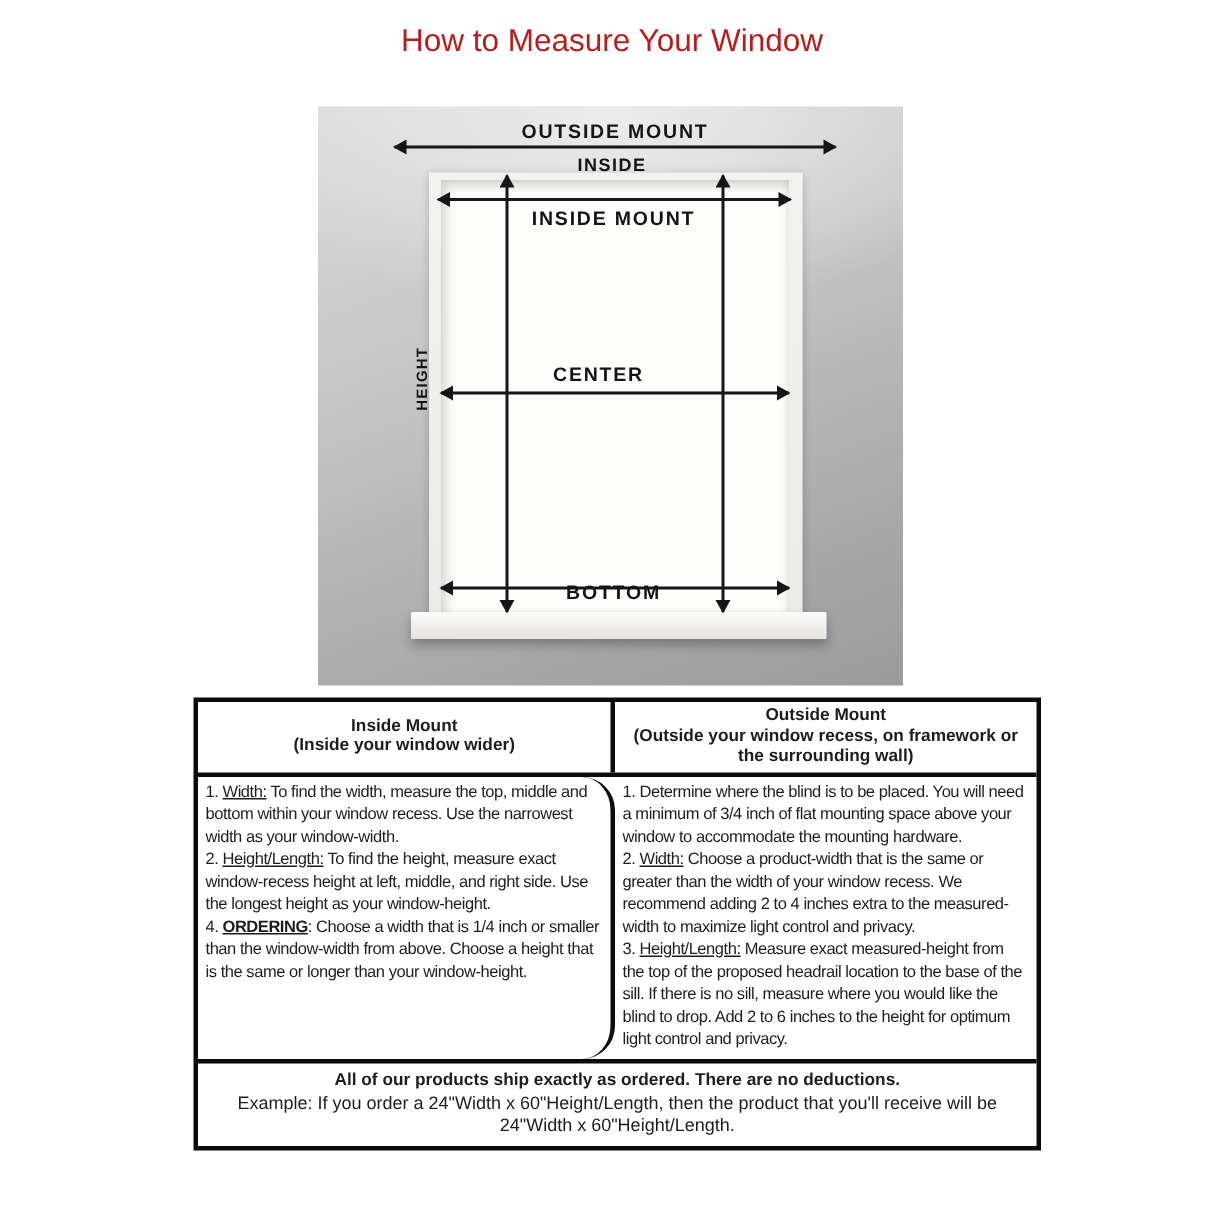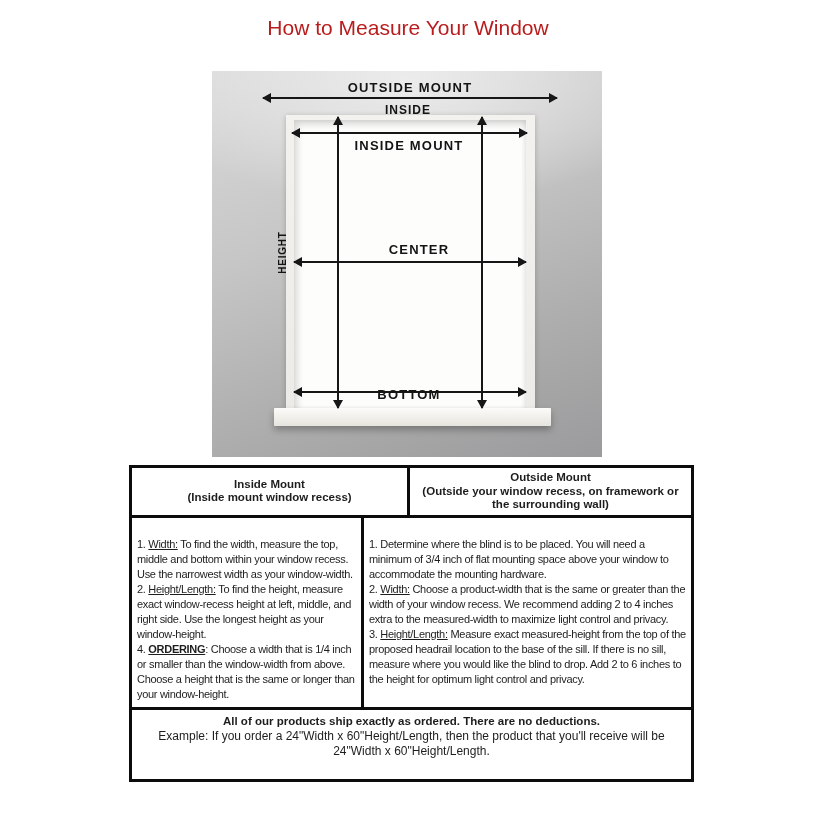--- a/index.html
+++ b/index.html
@@ -49,43 +49,43 @@
   .a-center  { left:82px;  top:190px; width:232px; }
   .a-bottom  { left:82px;  top:320px; width:232px; }
   .a-vleft   { left:125px; top:46px;  height:291px; }
   .a-vright  { left:269px; top:46px;  height:291px; }
   
   .lbl { position:absolute; font-weight:bold; color:#141414; white-space:nowrap;
          transform:translateX(-50%); letter-spacing:1.2px; }
   .l-outside { left:198px; top:9px;   font-size:13px; }
   .l-width   { left:196px; top:32px;  font-size:12px; letter-spacing:1px; }
   .l-inside  { left:197px; top:67px;  font-size:13px; }
-  .l-center  { left:207px; top:171px; font-size:13px; }
+  .l-center  { left:187px; top:171px; font-size:13px; }
   .l-bottom  { left:197px; top:316px; font-size:13px; }
   .l-height  { left:40px; top:176px; width:60px; text-align:center; transform:rotate(-90deg);
                font-size:10px; letter-spacing:0.8px; }
   
   .mtable { position:absolute; left:129px; top:465px; width:559px;
             border:3px solid #0c0c0c; background:#ffffff; }
   .trow { display:flex; }
   .thead { border-bottom:3px solid #0c0c0c; }
   .th { width:278px; border-right:3px solid #0c0c0c; box-sizing:border-box;
         display:flex; flex-direction:column; justify-content:center; text-align:center;
         font-weight:bold; font-size:11.5px; line-height:13.5px; padding:3px 3px;
         min-height:45px; }
   .th.last { border-right:none; flex:1; }
   .tbody { border-bottom:3px solid #0c0c0c; }
-  .td { width:232px; border-right:3px solid #0c0c0c; box-sizing:border-box;
-        padding:19px 5px 5px 5px; font-size:11px; line-height:15px; letter-spacing:-0.3px; }
+  .td { width:278px; border-right:3px solid #0c0c0c; box-sizing:border-box;
+        padding:3px 5px 5px 5px; font-size:11px; line-height:15px; letter-spacing:-0.3px;border-radius:22px; }
   .td.last { border-right:none; flex:1; }
   .cell-par { margin:0; }
   .cell-par.gap { margin-top:15px; }
   .td span.u { text-decoration:underline; }
   .td span.b { font-weight:bold; }
-  .tfoot { text-align:center; padding:4px 6px 20px; }
+  .tfoot { text-align:center; padding:4px 6px 6px; }
   .foot-bold { font-weight:bold; font-size:11.5px; line-height:15px; }
   .foot-example { font-size:12px; line-height:15px; white-space:pre-line; }
 </style>
 </head>
 <body>
 
 <div class="page">
 
   <div class="title">
     <div>How to Measure Your Window</div>
@@ -108,21 +108,21 @@
     <div class="lbl l-inside">INSIDE MOUNT</div>
     <div class="lbl l-center">CENTER</div>
     <div class="lbl l-bottom">BOTTOM</div>
     <div class="lbl l-height">HEIGHT</div>
   </div>
 
   <div class="mtable">
     <div class="trow thead">
       <div class="th">
         <div>Inside Mount</div>
-        <div>(Inside mount window recess)</div>
+        <div>(Inside your window wider)</div>
       </div>
       <div class="th last">
         <div>Outside Mount</div>
         <div>(Outside your window recess, on framework or the surrounding wall)</div>
       </div>
     </div>
     <div class="trow tbody">
       <div class="td">
           <p class="cell-par"><span>1. </span><span class="u">Width:</span><span> To find the width, measure the top, middle and bottom within your window recess. Use the narrowest width as your window-width.</span></p>
           <p class="cell-par"><span>2. </span><span class="u">Height/Length:</span><span> To find the height, measure exact window-recess height at left, middle, and right side. Use the longest height as your window-height.</span></p>

